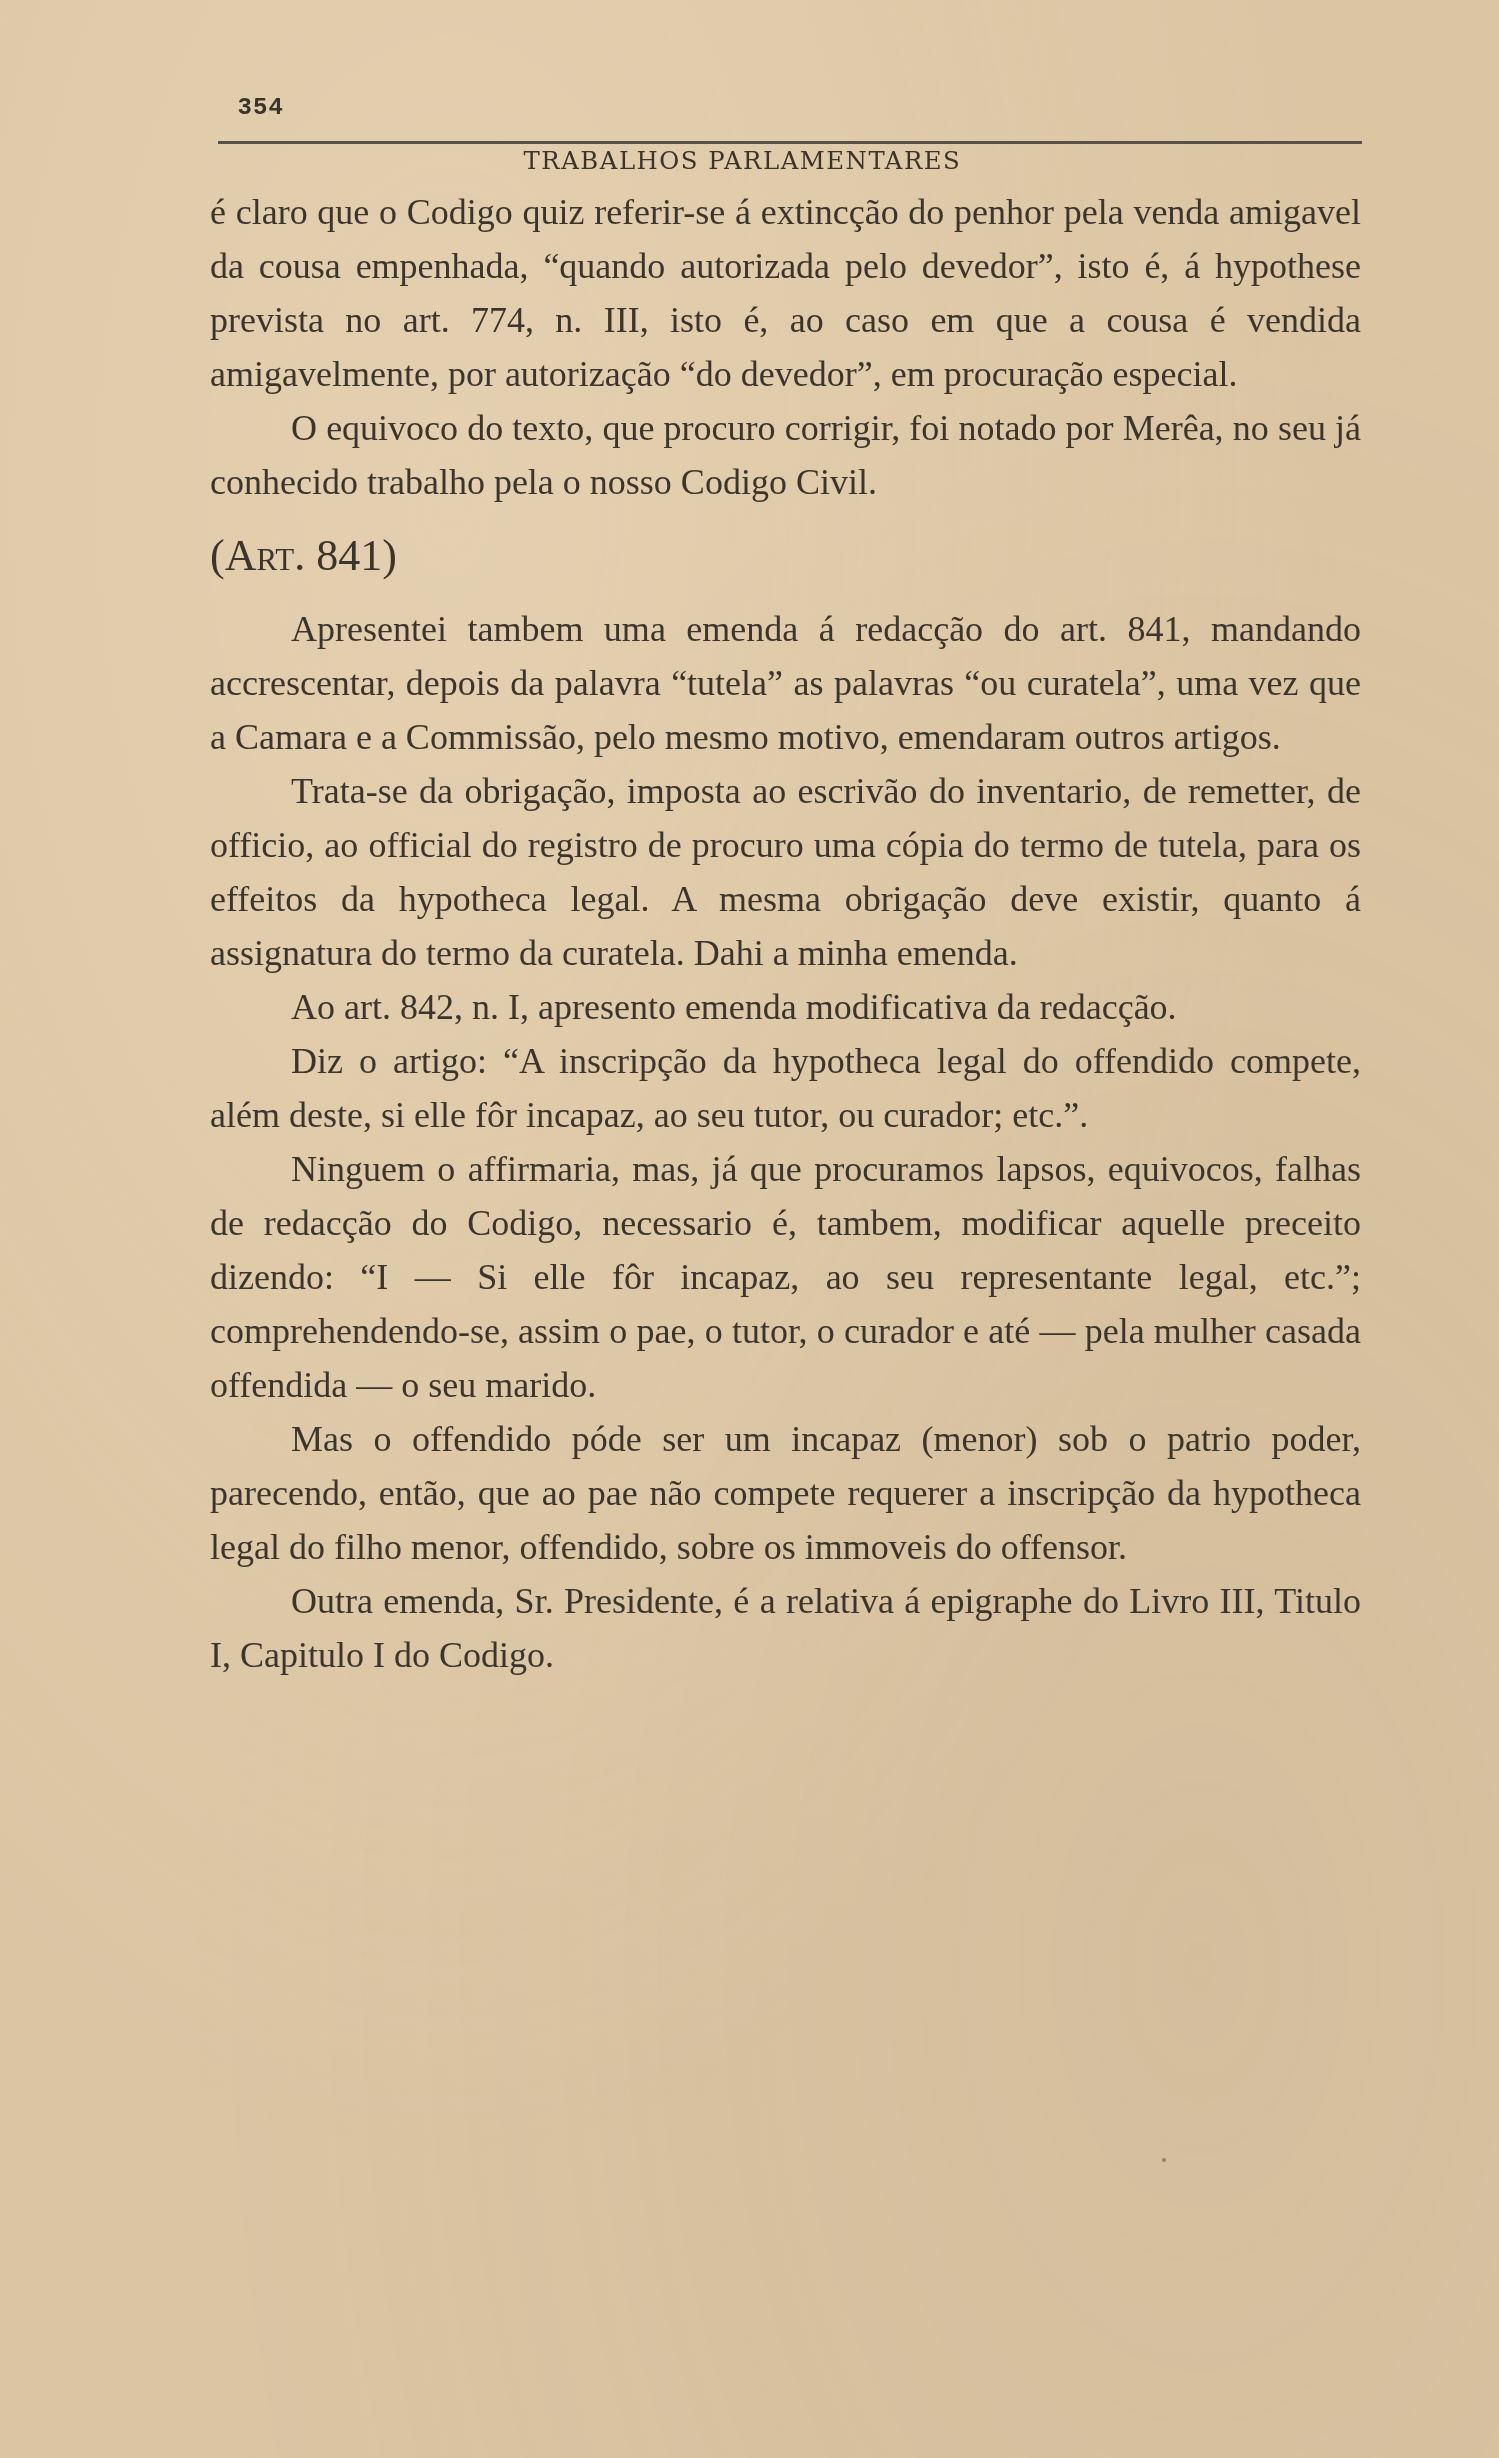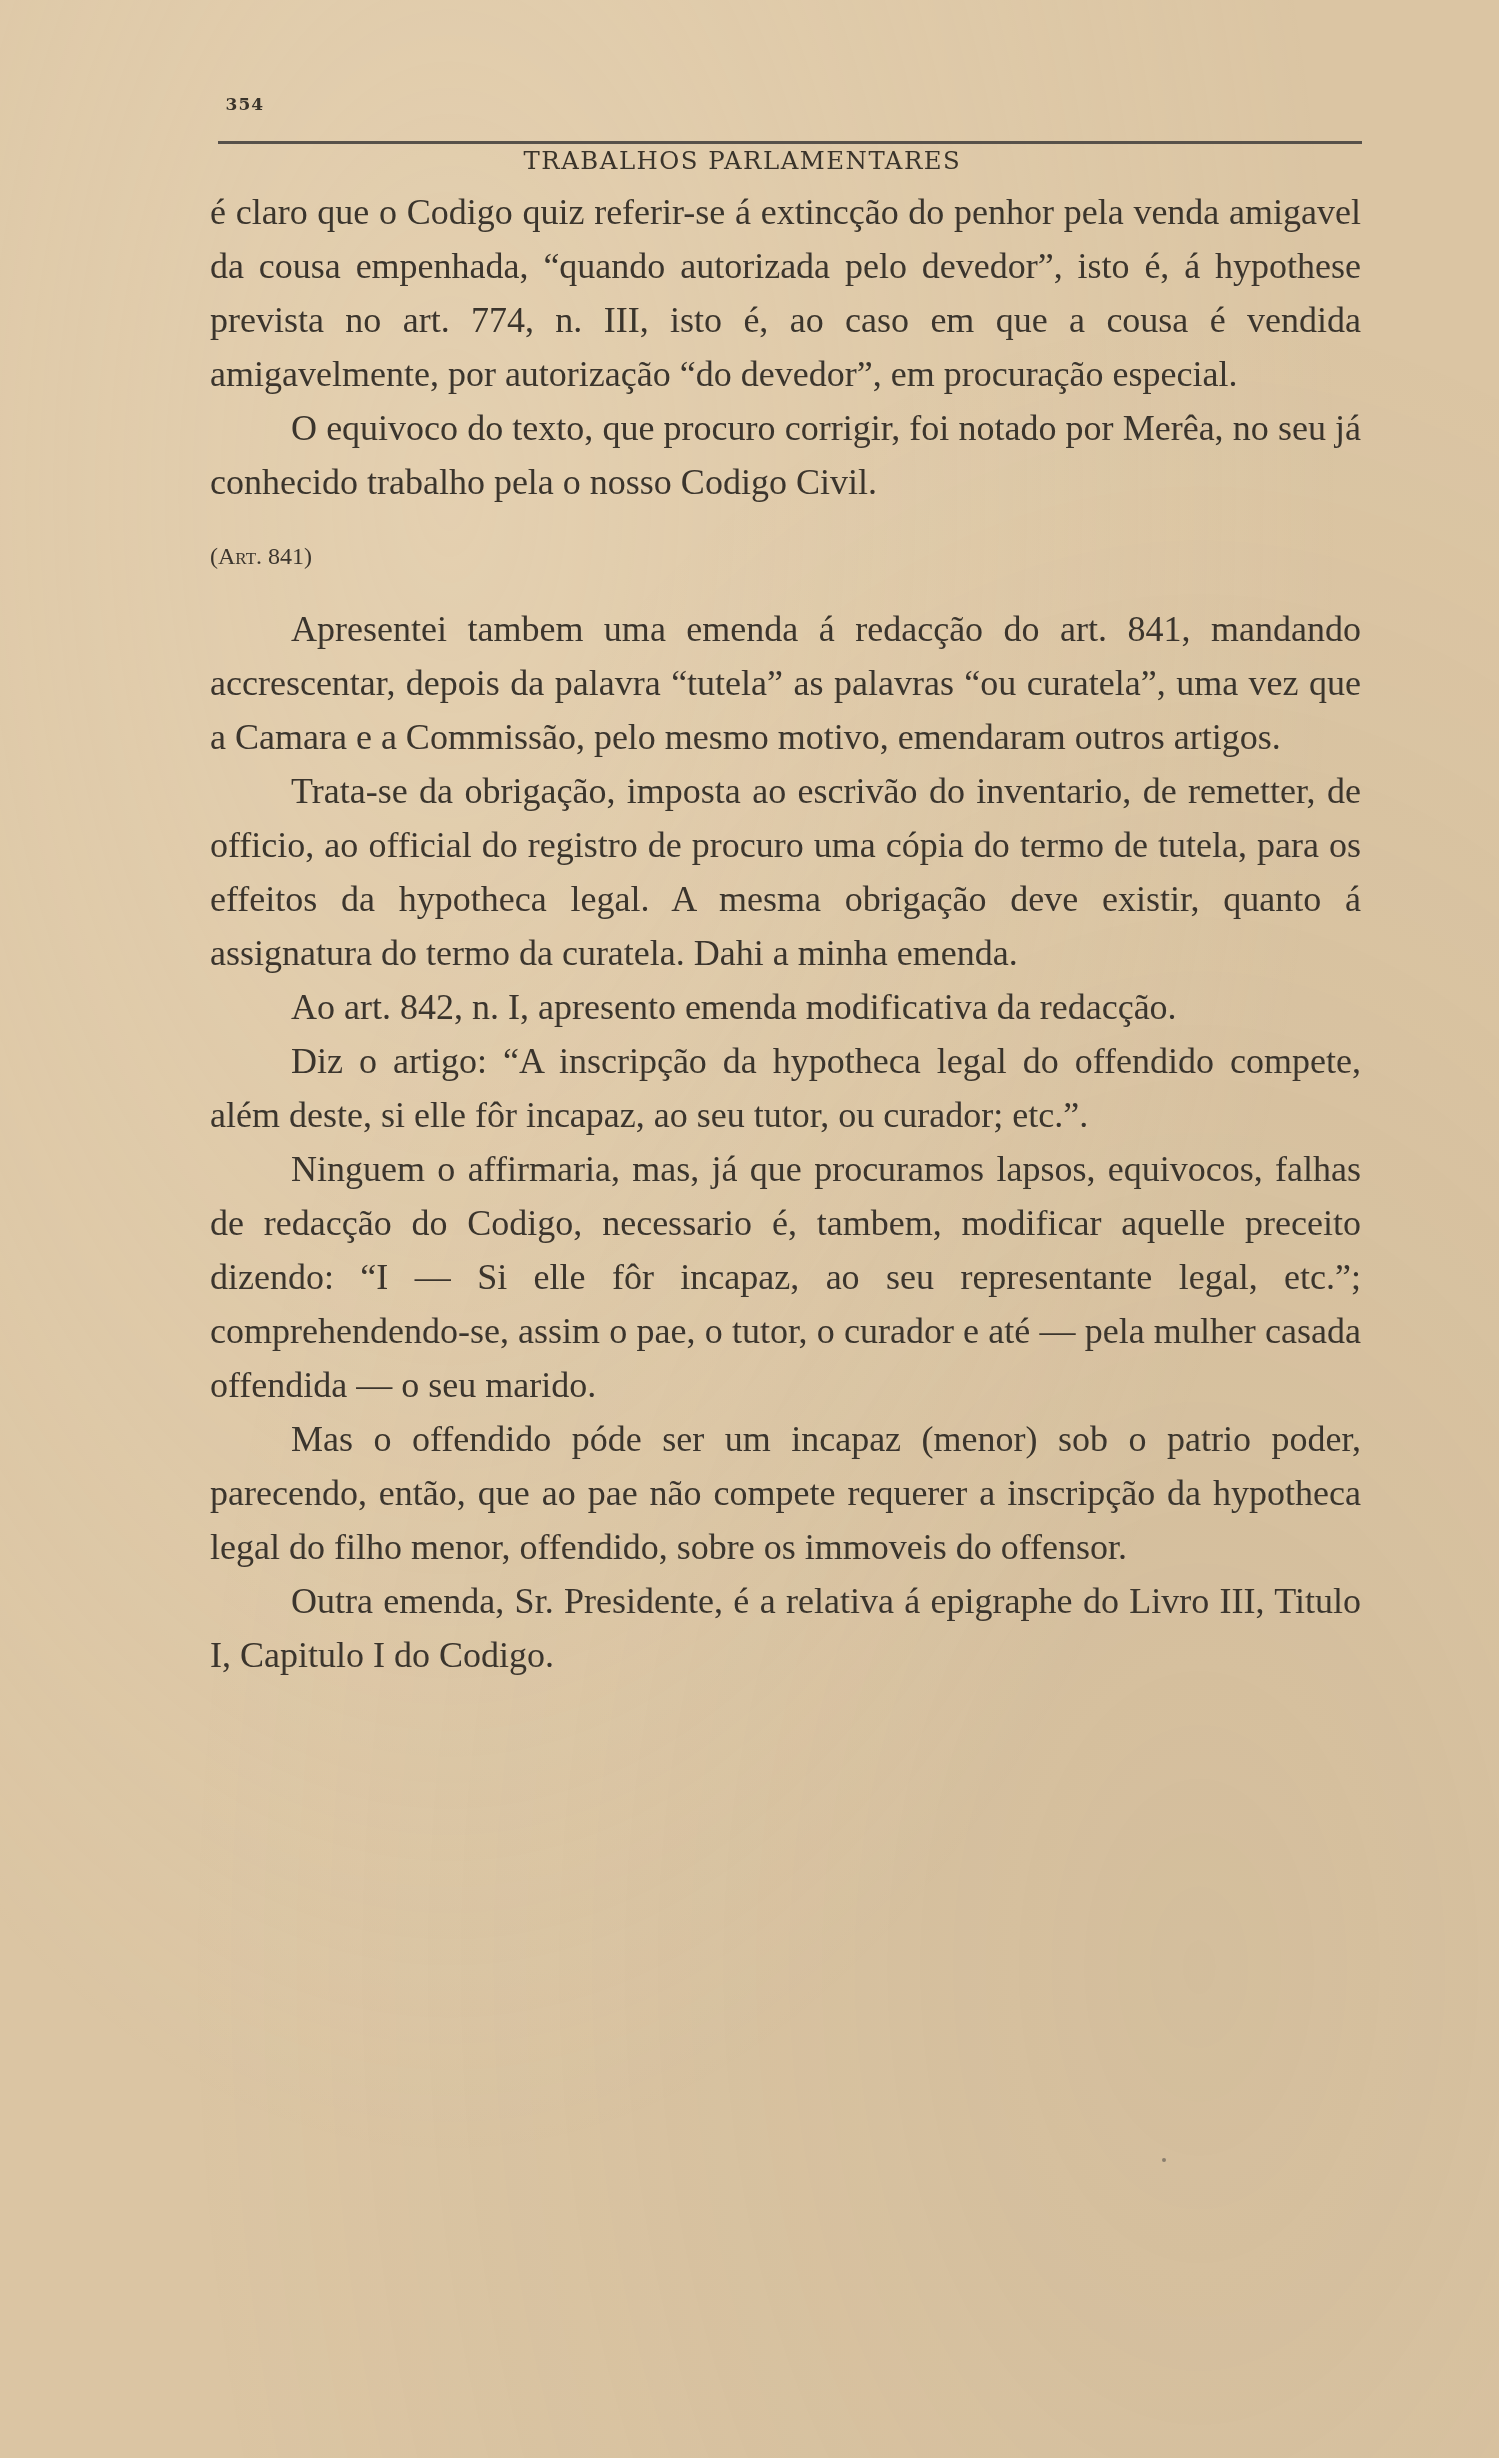--- a/index.html
+++ b/index.html
@@ -29,24 +29,25 @@
       left: 15.6px;
       width: 1141px;
       height: 39px;
       font-family: "DejaVu Serif", serif;
       font-size: 24.4px;
       letter-spacing: 1px;
       color: #3a342b;
     }
     .folio {
       position: absolute;
-      left: 0;
+      left: 12px;
       top: 0;
       font-weight: bold;
-      font-size: 17px;
+      font-size: 24px;
+      font-family: Liberation Mono, monospace;
     }
     .head-title {
       position: absolute;
       left: 298px;
       top: 13px;
       letter-spacing: 1.5px;
       margin-top: 39px;
     }
     .head-rule {
       position: absolute;
@@ -71,21 +72,21 @@
       margin: 0;
       text-align: justify;
     }
     .body-text p.indent {
       text-indent: 81px;
     }
     .section-heading {
       text-align: center;
       margin: 19.5px 0 19.5px 0 !important;
       font-variant: small-caps;
-      font-size: 24px;
+      font-size: 44px;
     }
     .stray-mark {
       position: absolute;
       width: 3.9px;
       height: 3.9px;
       background: #6a6258;
       border-radius: 50%;
       opacity: 0.7;
     }
   </style>

